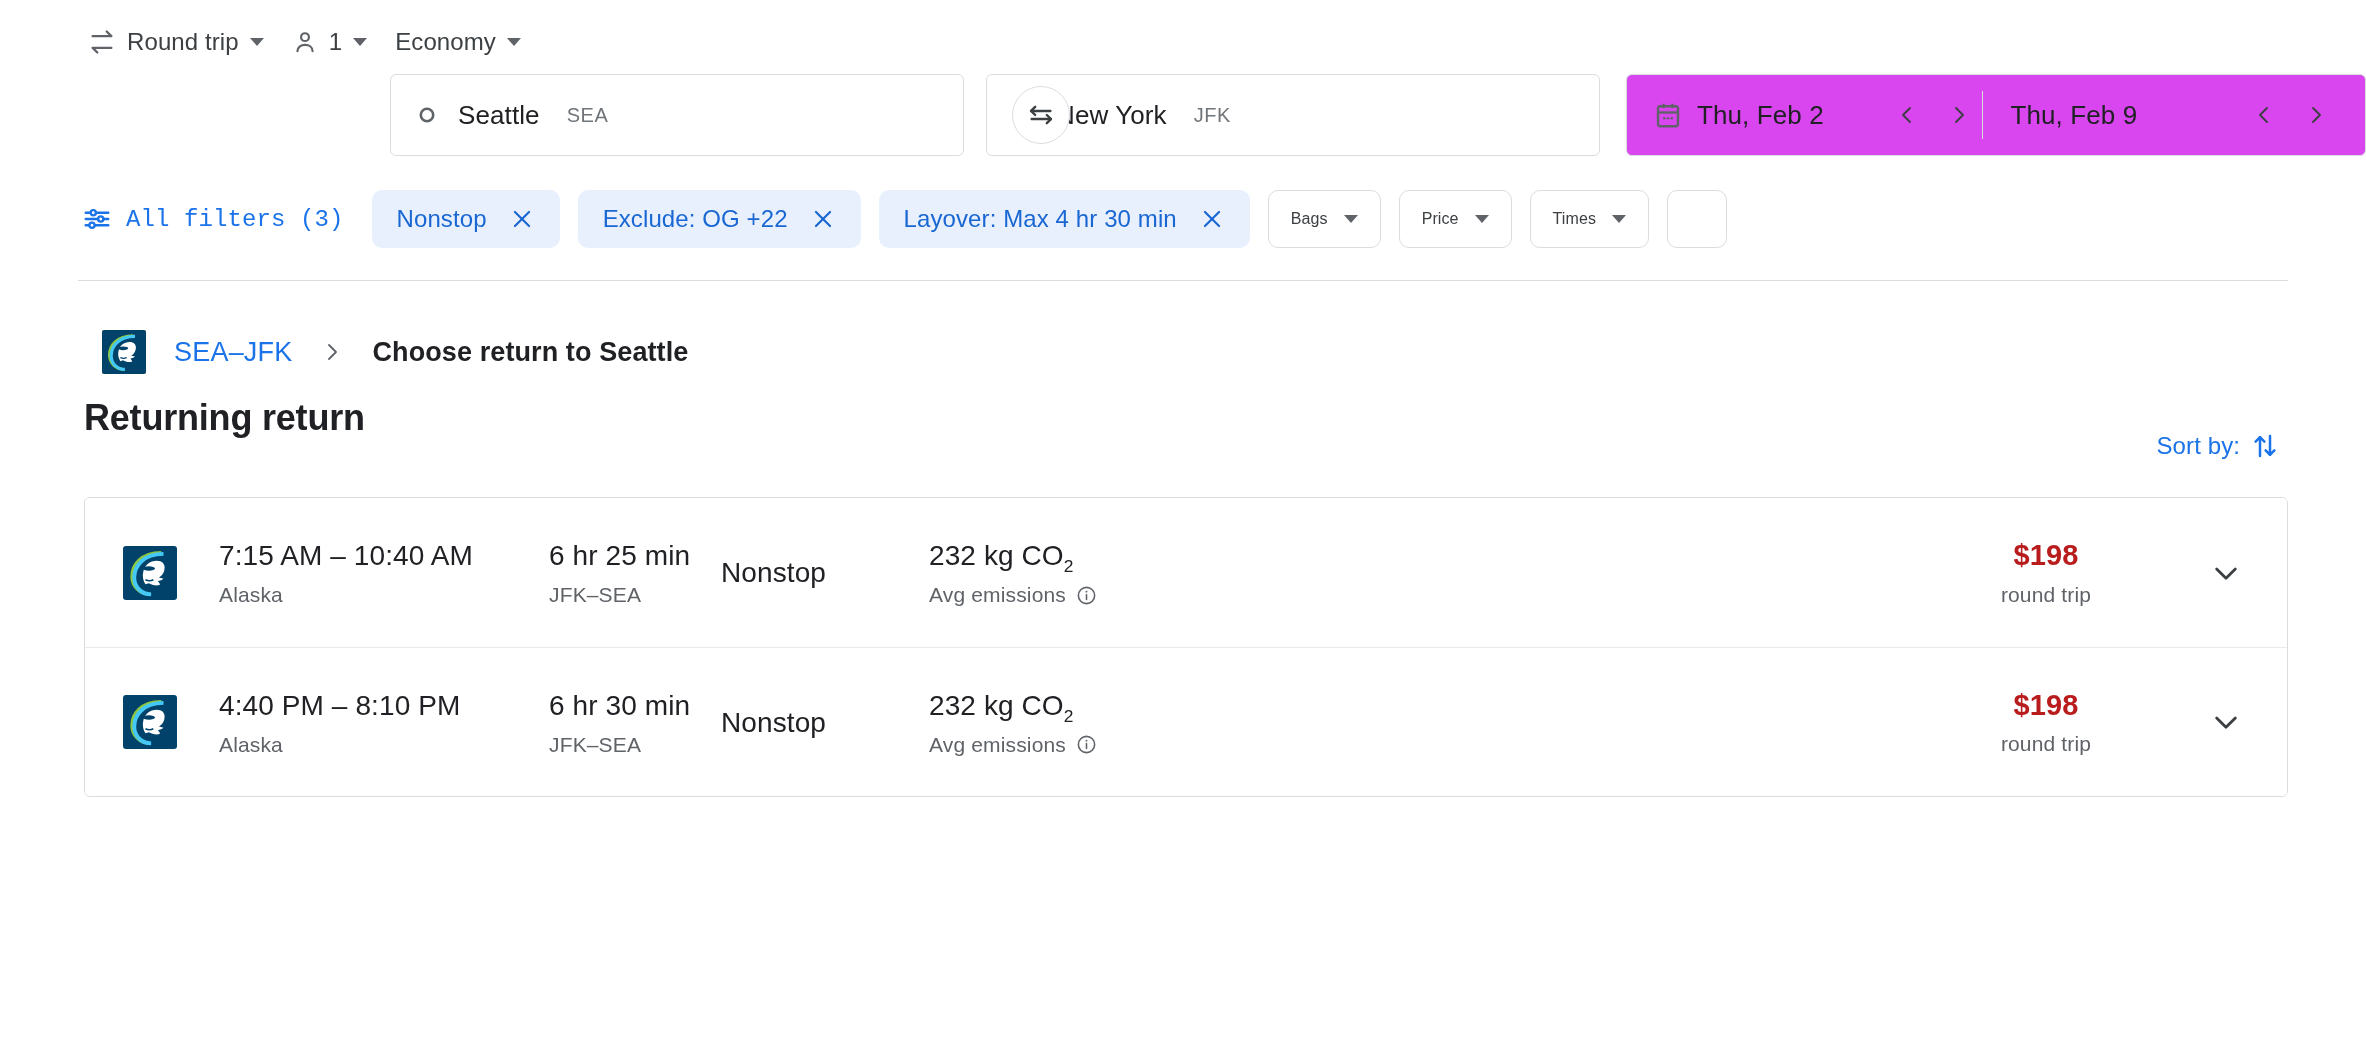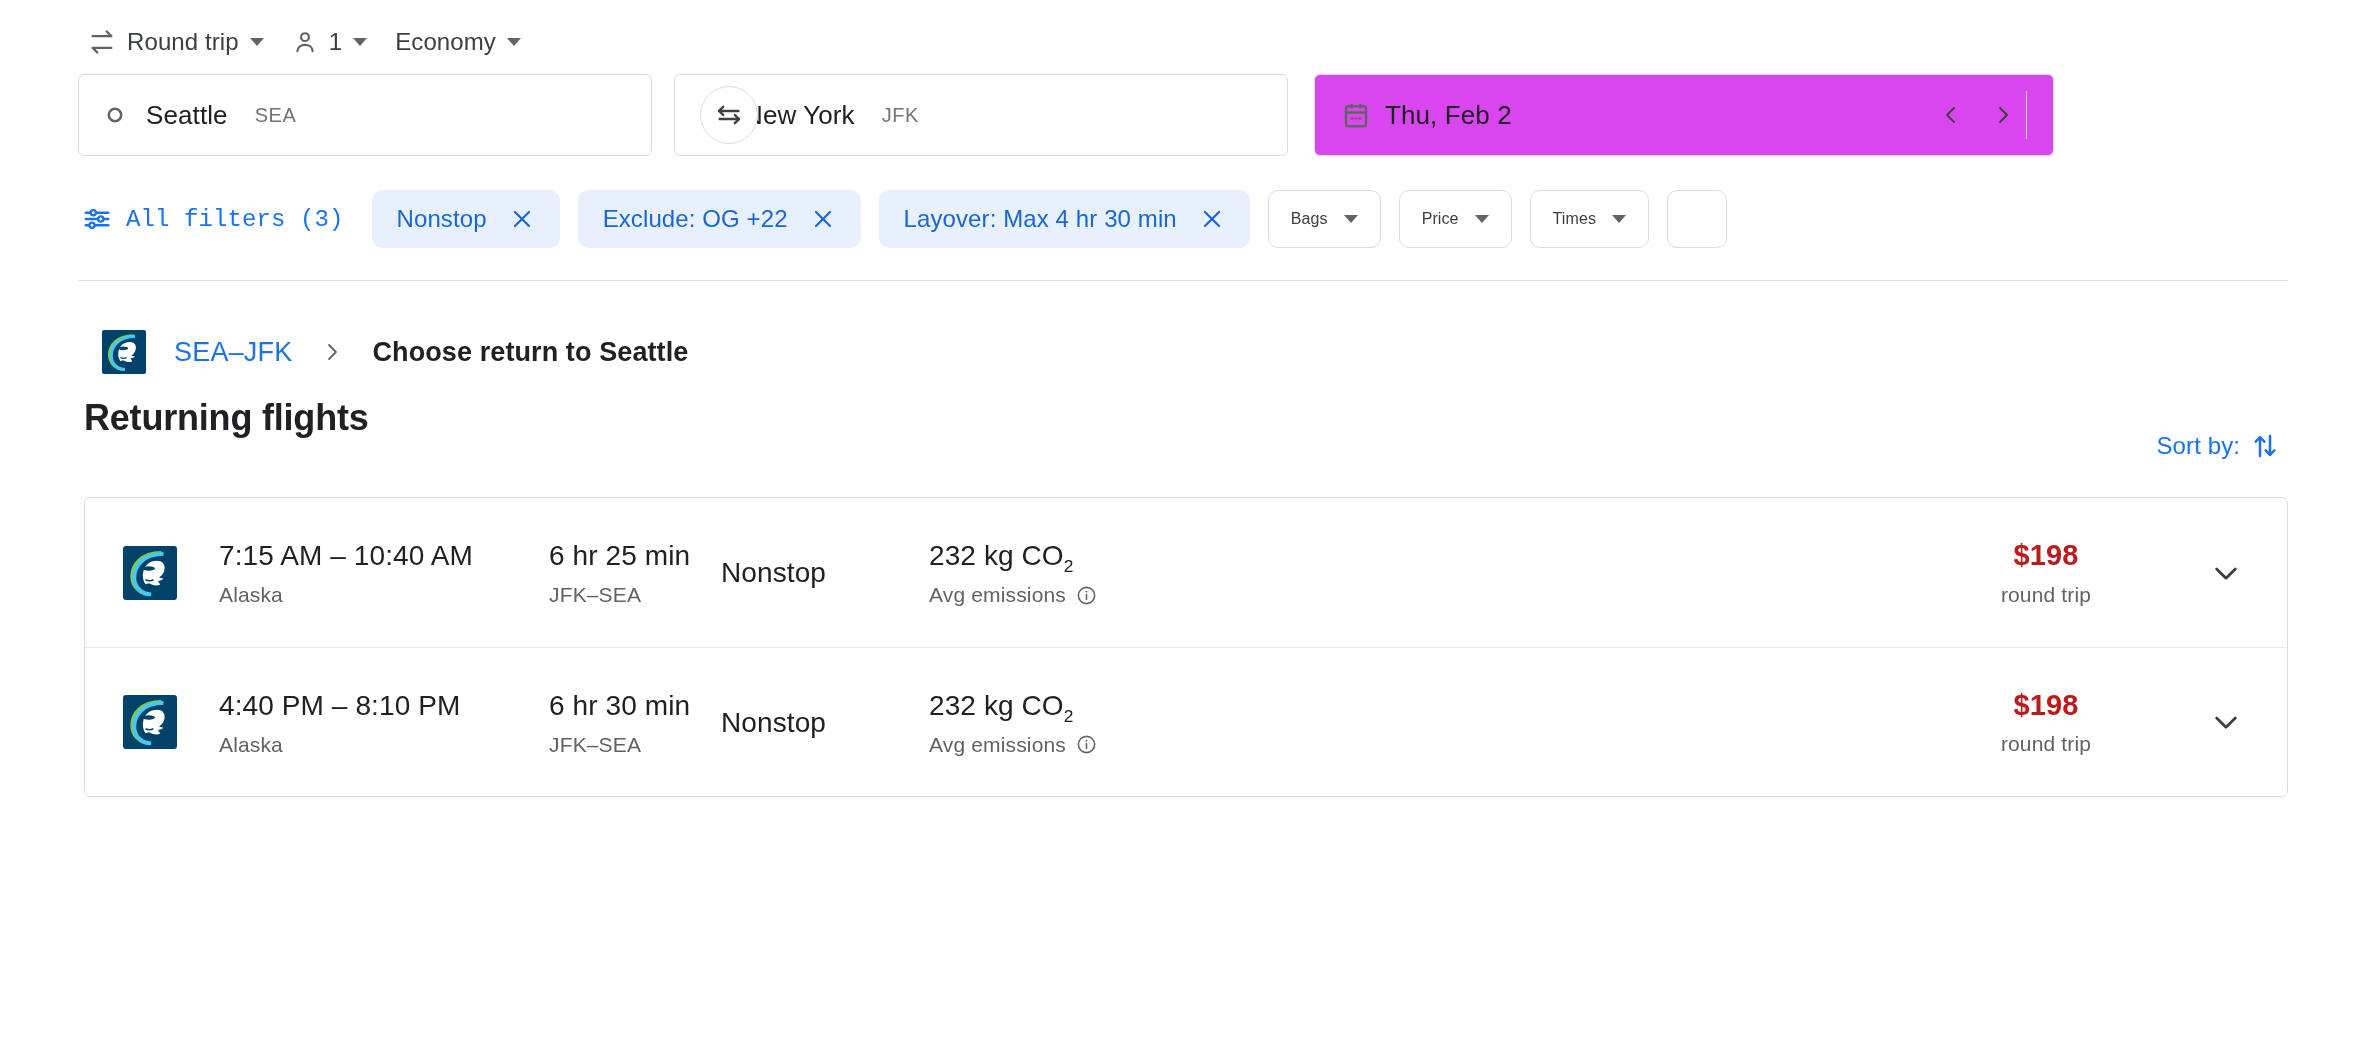--- a/index.html
+++ b/index.html
@@ -46,20 +46,21 @@
     flex: none;
   }
   .icon-svg { display: block; }
 
   
   .search-row {
     display: flex; align-items: flex-start;
     padding: 8px 0 0 78px;
     position: relative;
     height: 108px;
+    justify-content: flex-end;
   }
   .od-group {
     display: flex; align-items: center;
     position: relative;
   }
   .field {
     height: 82px;
     border: 1px solid #dadce0;
     border-radius: 6px;
     background: #fff;
@@ -438,20 +439,39 @@
             <svg class="icon-svg" width="24" height="24" viewBox="0 0 24 24" fill="none" stroke="#3c4043" stroke-width="1.9" stroke-linecap="round" stroke-linejoin="round">
                 <polyline points="9 5 16 12 9 19"></polyline>
               </svg>
           </span>
         </button>
       </div>
     </div>
 
     <div class="date-sep"></div>
 
+    <div class="date-half second">
+      <span class="date-text">Thu, Feb 9</span>
+      <div class="date-navs">
+        <button class="nav-btn">
+          <span>
+            <svg class="icon-svg" width="24" height="24" viewBox="0 0 24 24" fill="none" stroke="#3c4043" stroke-width="1.9" stroke-linecap="round" stroke-linejoin="round">
+                <polyline points="15 5 8 12 15 19"></polyline>
+              </svg>
+          </span>
+        </button>
+        <button class="nav-btn">
+          <span>
+            <svg class="icon-svg" width="24" height="24" viewBox="0 0 24 24" fill="none" stroke="#3c4043" stroke-width="1.9" stroke-linecap="round" stroke-linejoin="round">
+                <polyline points="9 5 16 12 9 19"></polyline>
+              </svg>
+          </span>
+        </button>
+      </div>
+    </div>
   </div>
 </div>
 
 <div class="filter-row">
   <button class="all-filters">
     <span>
       <svg class="icon-svg" width="30" height="30" viewBox="0 0 24 24" fill="none" stroke="#1a73e8" stroke-width="1.9" stroke-linecap="round">
         <line x1="3" y1="7" x2="21" y2="7"></line>
         <line x1="3" y1="12" x2="21" y2="12"></line>
         <line x1="3" y1="17" x2="21" y2="17"></line>
@@ -525,21 +545,21 @@
   <span class="bc-sep">
     <svg class="icon-svg" width="24" height="24" viewBox="0 0 24 24" fill="none" stroke="#5f6368" stroke-width="1.8" stroke-linecap="round" stroke-linejoin="round">
         <polyline points="9 5 16 12 9 19"></polyline>
       </svg>
   </span>
   <span class="bc-current">Choose return to Seattle</span>
 </div>
 
 <div class="section-head">
   <div class="sh-left">
-    <h1 class="sh-title">Returning flights</h1>
+    <h1 class="sh-title">Returning return</h1>
   </div>
   <button class="sort-by">
     <span class="sort-label">Sort by:</span>
     <span>
       <svg class="icon-svg" width="30" height="30" viewBox="0 0 24 24" fill="none" stroke="#1a73e8" stroke-width="2" stroke-linecap="round" stroke-linejoin="round">
         <line x1="8" y1="20" x2="8" y2="5"></line>
         <polyline points="4.5 8.5 8 5 11.5 8.5"></polyline>
         <line x1="16" y1="4" x2="16" y2="19"></line>
         <polyline points="12.5 15.5 16 19 19.5 15.5"></polyline>
       </svg>

